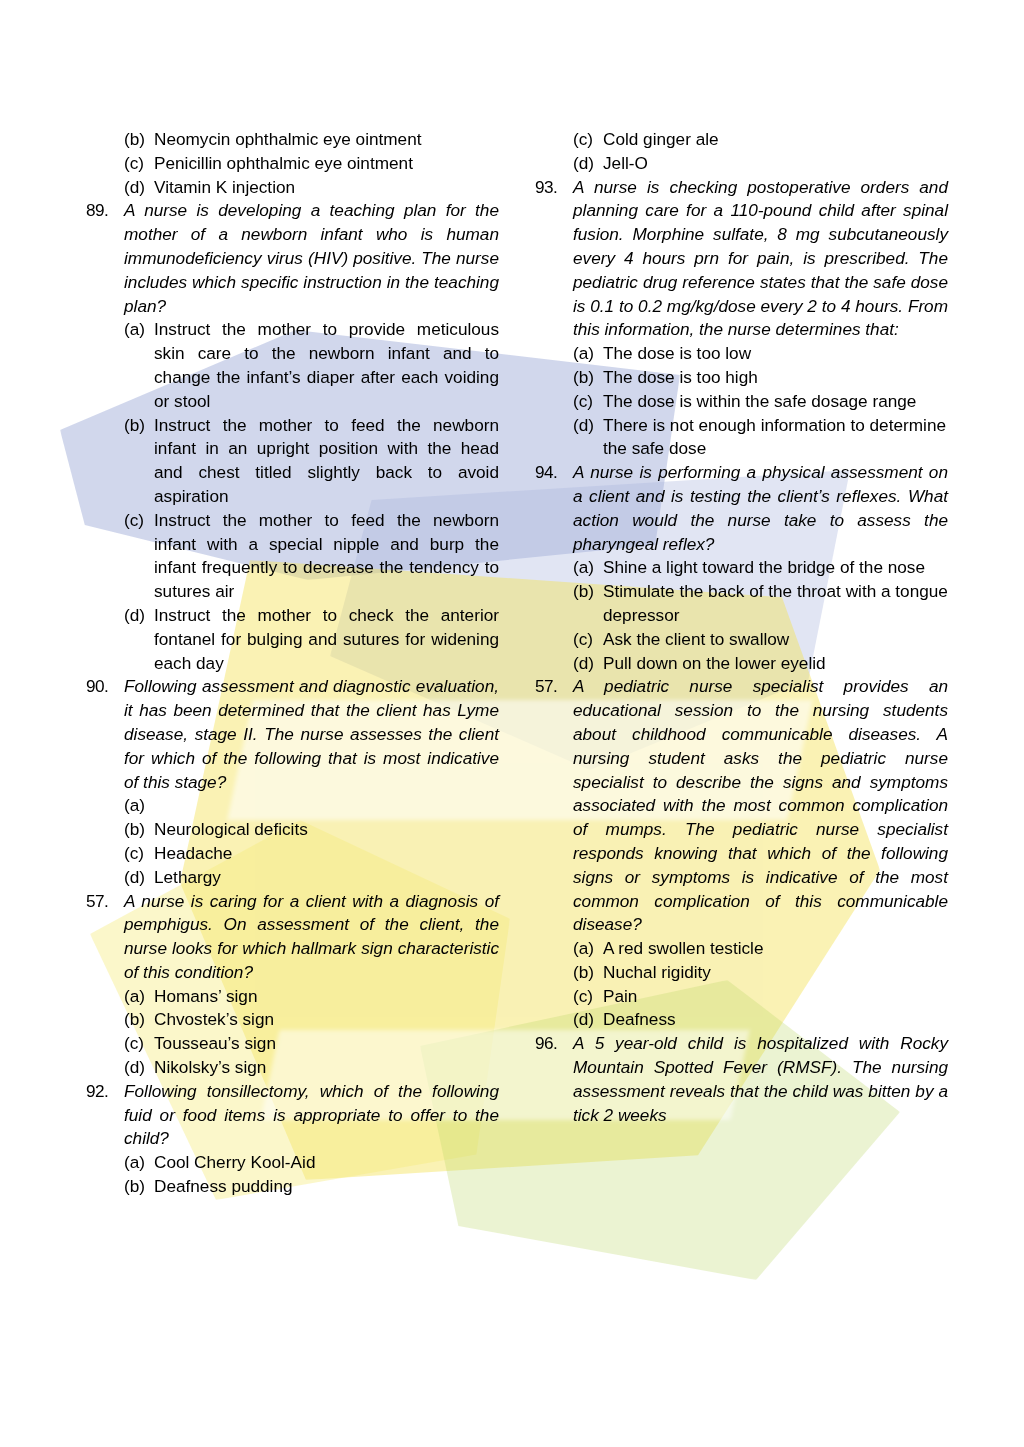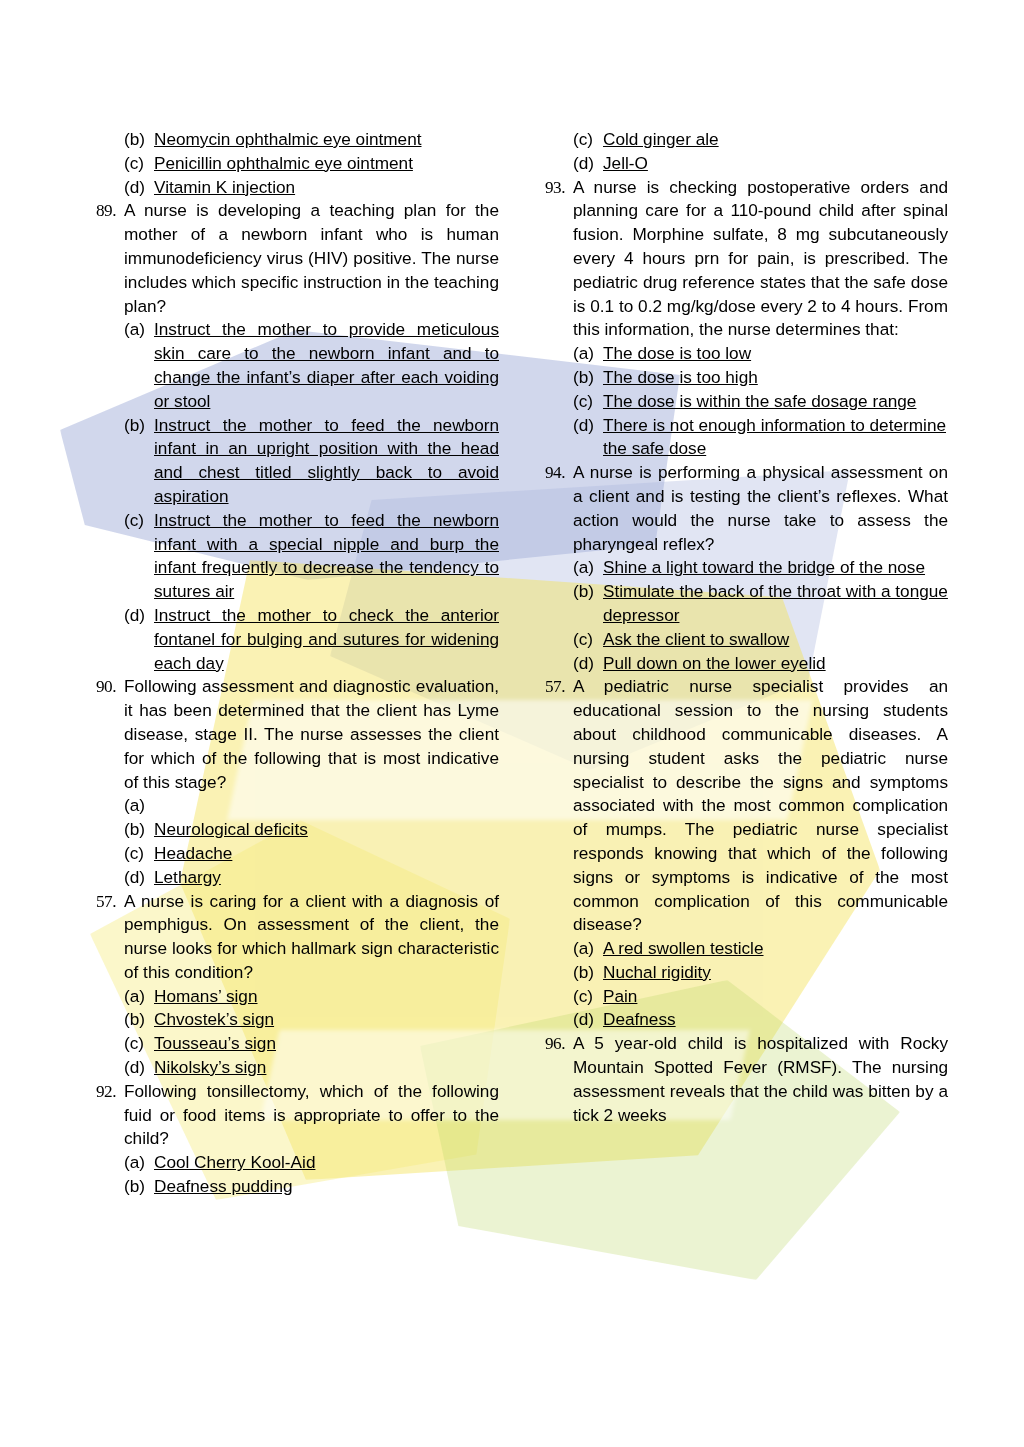--- a/index.html
+++ b/index.html
@@ -103,47 +103,45 @@
   }
 
   
   .q {
     display: flex;
     align-items: flex-start;
   }
   .q-num {
     width: 38px;
     flex: 0 0 38px;
-    text-align: right;
     padding-right: 8px;
     box-sizing: border-box;
     letter-spacing: -0.5px;
-    font-family: Liberation Serif, serif;
   }
   .q-text {
     flex: 1 1 auto;
     text-align: justify;
     text-justify: inter-word;
+    font-style: italic;
   }
 
   
   .opt {
     display: flex;
     align-items: flex-start;
     padding-left: 38px;
   }
   .opt-let {
     width: 30px;
     flex: 0 0 30px;
   }
   .opt-text {
     flex: 1 1 auto;
     text-align: justify;
     text-justify: inter-word;
-    text-decoration: underline;
   }
   .opt-text.nojust { text-align: left; }
 </style>
 </head>
 <body>
 
 <div id="watermark">
   <div class="wm-shape wm-blue"></div>
   <div class="wm-shape wm-blue2"></div>
   <div class="wm-shape wm-yellow"></div>

